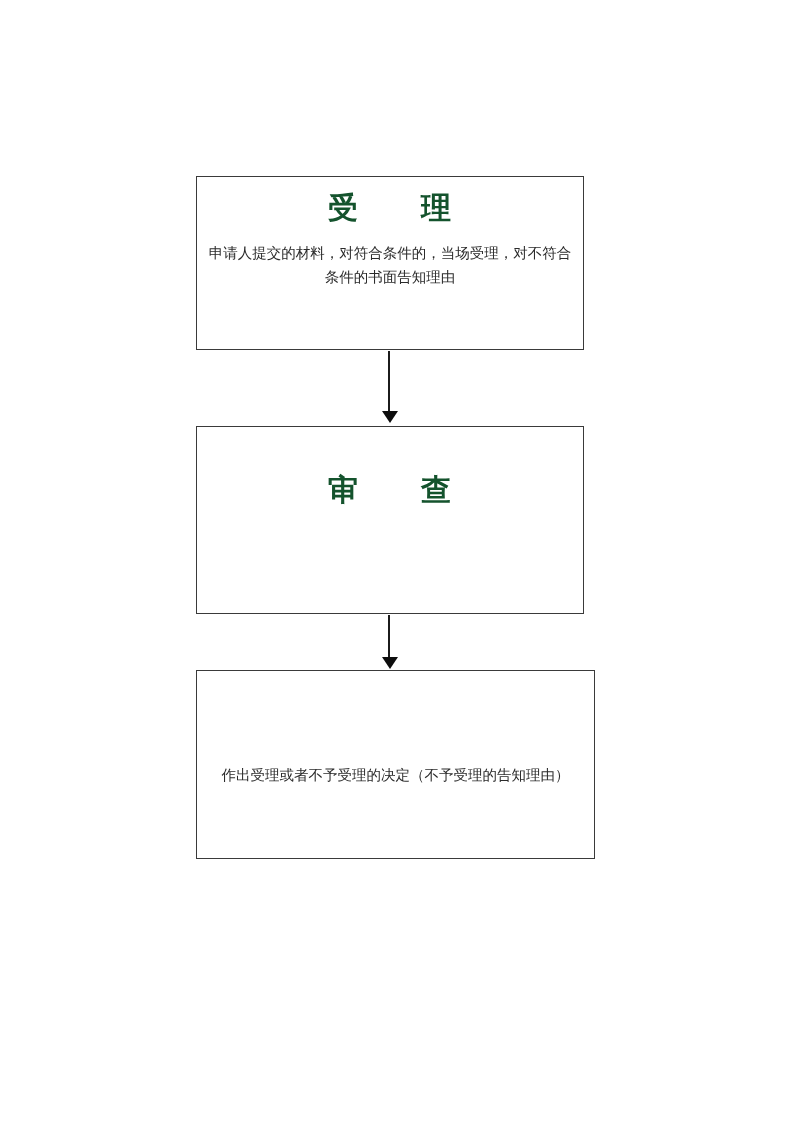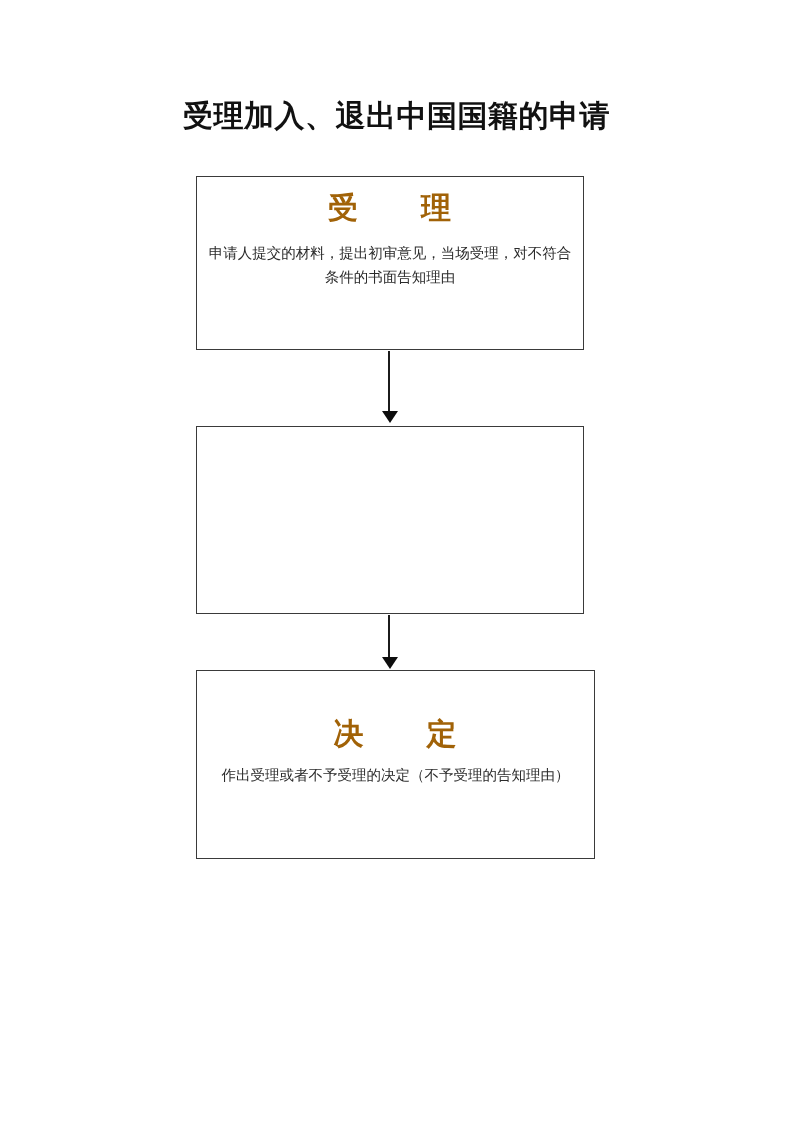--- a/index.html
+++ b/index.html
@@ -48,21 +48,21 @@
   .box-heading {
     position: absolute;
     left: 0;
     width: 100%;
     text-align: center;
     font-family: "Liberation Sans", "DejaVu Sans", sans-serif;
     font-weight: bold;
     font-size: 30px;
     line-height: 34px;
     letter-spacing: 1px;
-    color: #a16207;
+    color: #14532d;
     white-space: pre;
   }
 
   .box-body {
     position: absolute;
     left: 8px;
     width: calc(100% - 16px);
     text-align: center;
     font-family: "Liberation Serif", "DejaVu Serif", serif;
     font-size: 14.5px;
@@ -113,38 +113,37 @@
 
   #arrow-review-to-decision { left: 377px; top: 615px; height: 56px; }
   #arrow-review-to-decision .stem { height: 46px; }
   #arrow-review-to-decision .head { top: 42px; }
 </style>
 </head>
 <body>
 
 <div id="page">
 
-  <div class="doc-title">受理加入、退出中国国籍的申请</div>
 
   <div class="flow-box" id="box-accept">
     <div class="box-heading">受　　理</div>
-    <div class="box-body">申请人提交的材料，提出初审意见，当场受理，对不符合条件的书面告知理由</div>
+    <div class="box-body">申请人提交的材料，对符合条件的，当场受理，对不符合条件的书面告知理由</div>
   </div>
 
   <div class="connector" id="arrow-accept-to-review">
     <div class="stem"></div>
     <div class="head"></div>
   </div>
 
   <div class="flow-box" id="box-review">
+    <div class="box-heading">审　　查</div>
   </div>
 
   <div class="connector" id="arrow-review-to-decision">
     <div class="stem"></div>
     <div class="head"></div>
   </div>
 
   <div class="flow-box" id="box-decision">
-    <div class="box-heading">决　　定</div>
     <div class="box-body">作出受理或者不予受理的决定（不予受理的告知理由）</div>
   </div>
 
 </div>
 
 </body></html>

